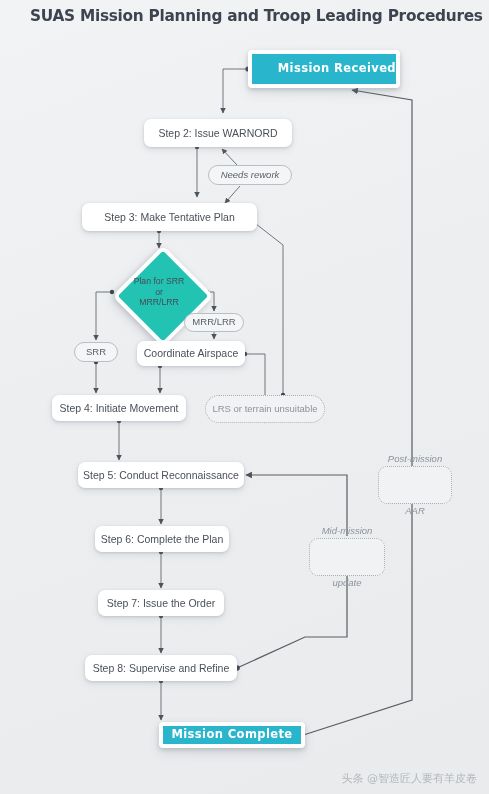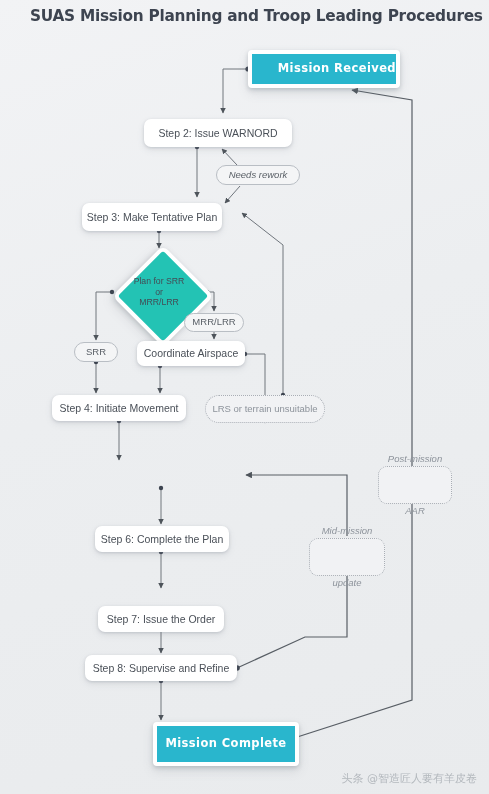--- a/index.html
+++ b/index.html
@@ -112,21 +112,21 @@
   
   .pill {
     background: #f4f5f6;
     border: 1px solid #b9bec4;
     border-radius: 40px;
     color: #5a6067;
     font-size: 9.5px;
     padding: 0 9px;
     white-space: nowrap;
   }
-  .pill.italic { font-style: italic; margin-left: 8px; }
+  .pill.italic { font-style: italic; }
 
   
   .dotted {
     background: #f1f2f4;
     border: 1.6px dotted #a9aeb5;
     border-radius: 40px;
     color: #8d939b;
     font-size: 9.5px;
     padding: 0 10px;
     white-space: nowrap;
@@ -229,21 +229,21 @@
   </div>
 
   <div class="node proc" style="left:144px; top:119px; width:148px; height:28px;">
     <span>Step 2: Issue WARNORD</span>
   </div>
 
   <div class="node pill italic" style="left:208px; top:165px; width:84px; height:20px;">
     <span>Needs rework</span>
   </div>
 
-  <div class="node proc" style="left:82px; top:203px; width:140px; height:28px;">
+  <div class="node proc" style="left:82px; top:203px; width:175px; height:28px;">
     <span>Step 3: Make Tentative Plan</span>
   </div>
 
   <div class="diamond-wrap" style="left:107px; top:246px; width:104px; height:92px;">
     <div class="diamond-shape"></div>
     <div class="diamond-label">
       <div>Plan for SRR</div>
       <div>or</div>
       <div>MRR/LRR</div>
     </div>
@@ -262,42 +262,45 @@
   </div>
 
   <div class="node dotted" style="left:205px; top:395px; width:120px; height:28px;">
     <span>LRS or terrain unsuitable</span>
   </div>
 
   <div class="node proc" style="left:52px; top:395px; width:134px; height:26px;">
     <span>Step 4: Initiate Movement</span>
   </div>
 
+  <div class="node proc" style="left:78px; top:462px; width:166px; height:26px;">
+    <span>Step 5: Conduct Reconnaissance</span>
+  </div>
 
   <div class="node dotted rrect italic" style="left:378px; top:466px; width:74px; height:38px; flex-direction:column;">
     <span>Post-mission</span>
     <span>AAR</span>
   </div>
 
   <div class="node proc" style="left:95px; top:526px; width:134px; height:26px;">
     <span>Step 6: Complete the Plan</span>
   </div>
 
   <div class="node dotted rrect italic" style="left:309px; top:538px; width:76px; height:38px; flex-direction:column;">
     <span>Mid-mission</span>
     <span>update</span>
   </div>
 
-  <div class="node proc" style="left:98px; top:590px; width:126px; height:26px;margin-top:16px;">
+  <div class="node proc" style="left:98px; top:590px; width:126px; height:26px;">
     <span>Step 7: Issue the Order</span>
   </div>
 
   <div class="node proc" style="left:85px; top:655px; width:152px; height:26px;justify-content:center;">
     <span>Step 8: Supervise and Refine</span>
   </div>
 
-  <div class="node term" style="left:153px; top:722px; width:146px; height:44px;">
+  <div class="node term" style="left:159px; top:722px; width:146px; height:26px;">
     <span>Mission Complete</span>
   </div>
 
   <div class="watermark">头条 @智造匠人要有羊皮卷</div>
 
 </div>
 
 </body></html>

